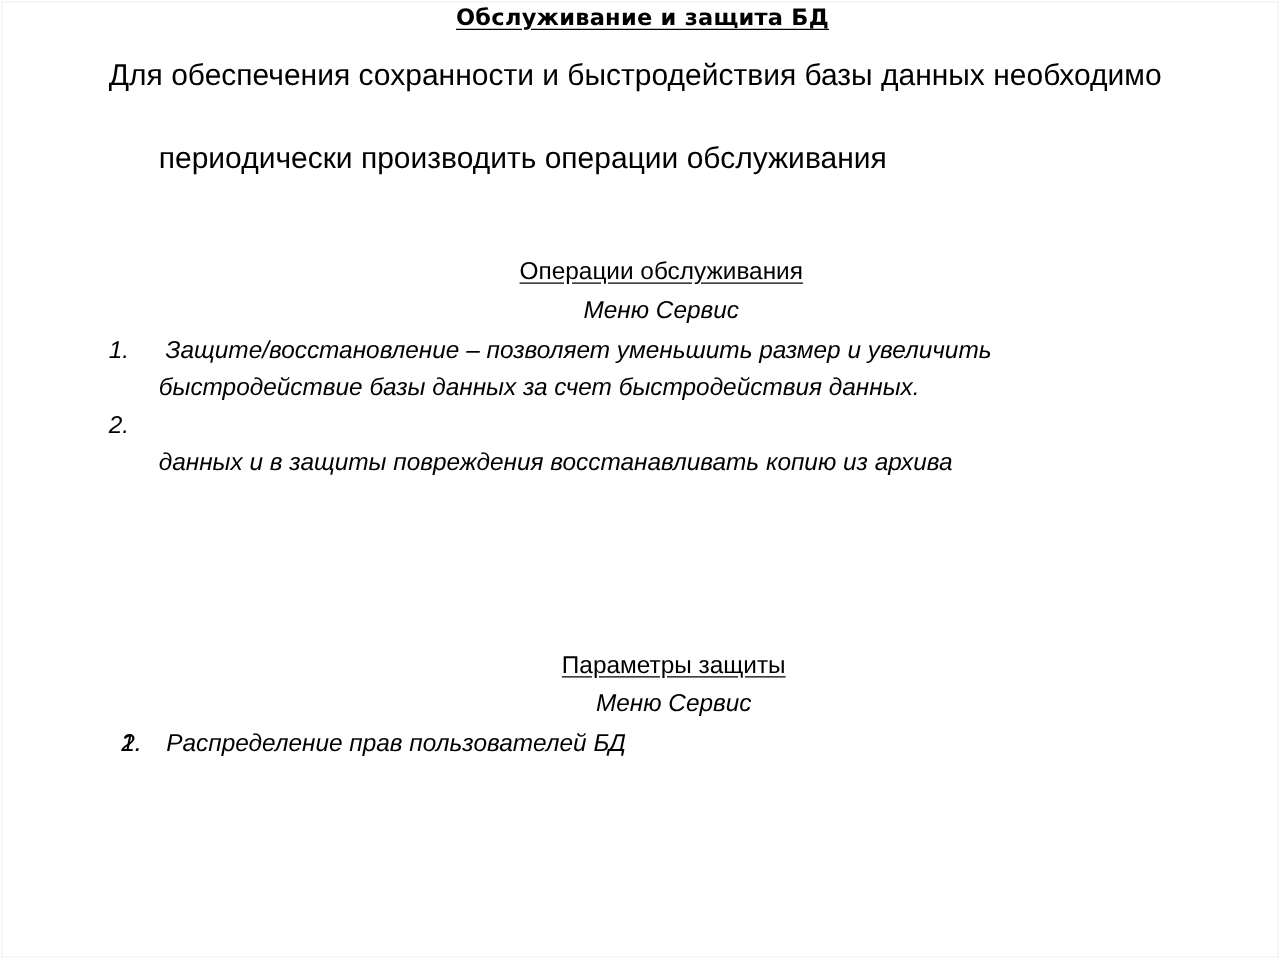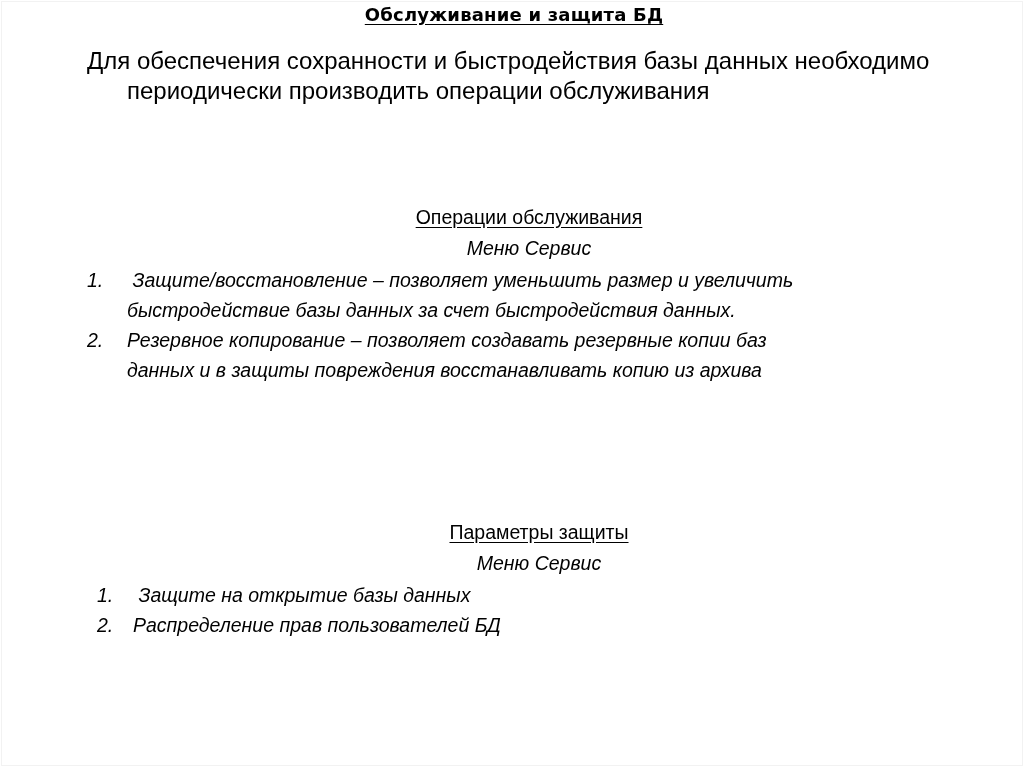--- a/index.html
+++ b/index.html
@@ -41,20 +41,21 @@
       position: absolute;
       left: 85px;
       top: 44px;
       width: 880px;
       font-size: 24px;
       line-height: 30px;
     }
     .intro .l2 {
       padding-left: 40px;
       display: block;
+      margin-top: 36px;
     }
     .section-heading {
       position: absolute;
       text-align: center;
       font-size: 19.5px;
       text-decoration: underline;
       text-underline-offset: 3px;
     }
     .section-sub {
       position: absolute;
@@ -105,32 +106,31 @@
   <div id="ops-sub" class="section-sub">Меню Сервис</div>
 
   <ol id="ops-list" class="list">
     <li>
       <span class="num">1.</span>
       <span style="white-space: pre;"> Защите/восстановление – позволяет уменьшить размер и увеличить</span><br>
       <span>быстродействие базы данных за счет быстродействия данных.</span>
     </li>
     <li>
       <span class="num">2.</span>
-      <span>Резервное копирование – позволяет создавать резервные копии баз</span><br>
+      <br>
       <span>данных и в защиты повреждения восстанавливать копию из архива</span>
     </li>
   </ol>
 
   <div id="prot-heading" class="section-heading">Параметры защиты</div>
   <div id="prot-sub" class="section-sub">Меню Сервис</div>
 
   <ol id="prot-list" class="list">
     <li>
       <span class="num">1.</span>
-      <span style="white-space: pre;"> Защите на открытие базы данных</span>
     </li>
     <li>
       <span class="num">2.</span>
       <span>Распределение прав пользователей БД</span>
     </li>
   </ol>
 
 </div>
 
 </body></html>

